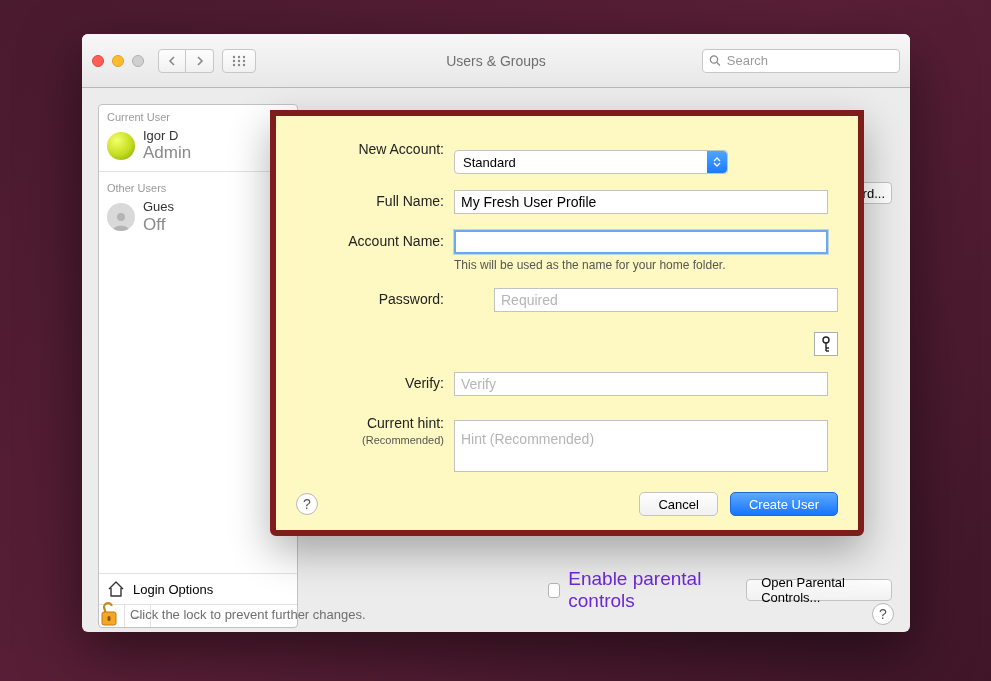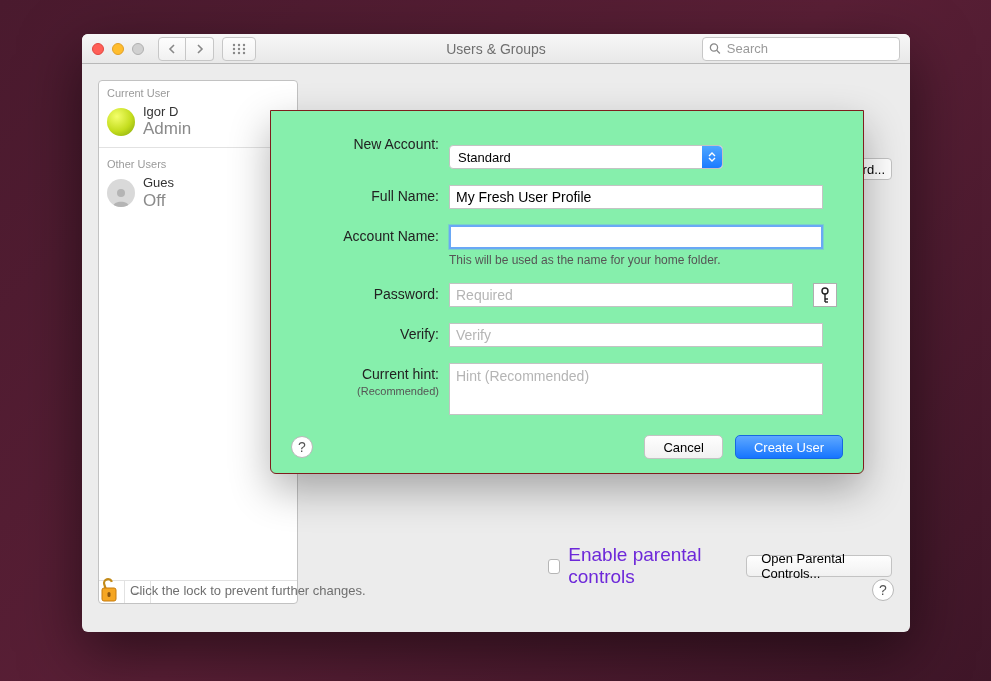--- a/index.html
+++ b/index.html
@@ -18,21 +18,21 @@
       width: 828px;
       height: 598px;
       background: #ececec;
       border-radius: 6px;
       box-shadow: 0 20px 60px rgba(0,0,0,0.5);
       overflow: hidden;
     }
 
     
     .titlebar {
-      height: 30px;
+      height: 54px;
       background: linear-gradient(#f7f7f7,#e8e8e8);
       border-bottom: 1px solid #b8b8b8;
       display: flex;
       align-items: center;
       padding: 13px 10px;
       position: relative;
     }
     .traffic {
       display: flex; gap: 8px;
       margin-right: 14px;
@@ -109,22 +109,22 @@
     .locktext{color:#6f6f6f; font-size:13px;}
     .lockrow .helpbtn{margin-left:auto;}
     .helpbtn { width:22px; height:22px; border-radius:50%; border:1px solid #b8b8b8; background:#fff;
       display:flex; align-items:center; justify-content:center; font-size:14px; color:#555;}
 
     
     .sheet {
       position:absolute;
       left:188px; top:76px;
       width:594px;
-      background:#86efac;
-      border:1px solid #7f1d1d;
+      background:#fef9c3;
+      border:6px solid #7f1d1d;
       border-radius:0 0 6px 6px;
       box-shadow:0 16px 40px rgba(0,0,0,0.3);
       padding:22px 20px 14px;
     }
     .row { display:flex; align-items:flex-start; margin-bottom:16px; gap:10px;}
     .lblcol { width:148px; text-align:right; font-size:14px; color:#222; padding-top:3px;}
     .lblcol .sub { font-size:11px; color:#555; }
     .inpcol { flex:1; }
     .select {
       height:24px; width:274px; background:#fff; border:1px solid #c3c3c3; border-radius:4px;
@@ -133,26 +133,26 @@
     .select .chev { width:20px; height:100%; background:linear-gradient(#4ea6ff,#1b7bff); border-radius:0 4px 4px 0;
       display:flex; flex-direction:column; align-items:center; justify-content:center; gap:0;}
     .select .chev svg{display:block;}
     .txtinput {
       width:374px; height:24px; border:1px solid #c3c3c3; border-radius:0; background:#fff;
       font-size:14px; padding:0 6px; outline:none;
     }
     .txtinput::placeholder{color:#b5b5b5;}
     .focused { border:2px solid #6aa8f5; box-shadow:0 0 0 1px rgba(106,168,245,0.4);}
     .hint { font-size:12px; color:#555; margin-top:4px;}
-    .pwrow { display:flex; align-items:flex-end; gap:20px;}
+    .pwrow { display:flex; align-items:flex-end; gap:20px;flex-direction:column;}
     .keybtn { width:24px; height:24px; border:1px solid #aeaeae; background:#fff;
       display:flex; align-items:center; justify-content:center;}
     .txtarea {
       width:374px; height:52px; border:1px solid #c3c3c3; background:#fff; font-size:14px;
-      padding:4px 6px; resize:none; outline:none; font-family:inherit;
+      padding:10px 6px; resize:none; outline:none; font-family:inherit;margin-top:8px;
     }
     .txtarea::placeholder{color:#b5b5b5;}
     .sheet-footer{
       display:flex; align-items:center; margin-top:12px;
     }
     .sheet-footer .spacer{flex:1;}
     .btn { height:24px; padding:0 18px; border-radius:5px; font-size:13px; display:flex; align-items:center; border:1px solid #c3c3c3;
       background:linear-gradient(#fefefe,#f1f1f1);}
     .btn.primary { background:linear-gradient(#5ea8ff,#1675ff); color:#fff; border-color:#1868e0;}
     .btn + .btn { margin-left:12px;text-align:center;}
@@ -224,20 +224,26 @@
               <circle cx="11" cy="8" r="4" fill="#b4b4b4"></circle>
               <path d="M3 22 C3 15 19 15 19 22 Z" fill="#b4b4b4"></path>
             </svg>
         </div>
         <div>
           <div class="user-name">Gues</div>
           <div class="user-sub">Off</div>
         </div>
       </div>
       <div class="flexspace"></div>
+      <div class="login-options">
+        <svg class="house" viewBox="0 0 18 18">
+            <path d="M2 9 L9 2 L16 9 M4 8 V16 H14 V8" stroke="#333" stroke-width="1.4" fill="none" stroke-linejoin="round"></path>
+          </svg>
+        <span style="font-size:13px;">Login Options</span>
+      </div>
       <div class="plusminus">
         <div class="pm">+</div>
         <div class="pm disabled">−</div>
       </div>
     </div>
 
     <div class="main">
       <div class="partial-btn">ord...</div>
 
       <div class="parental-row">

